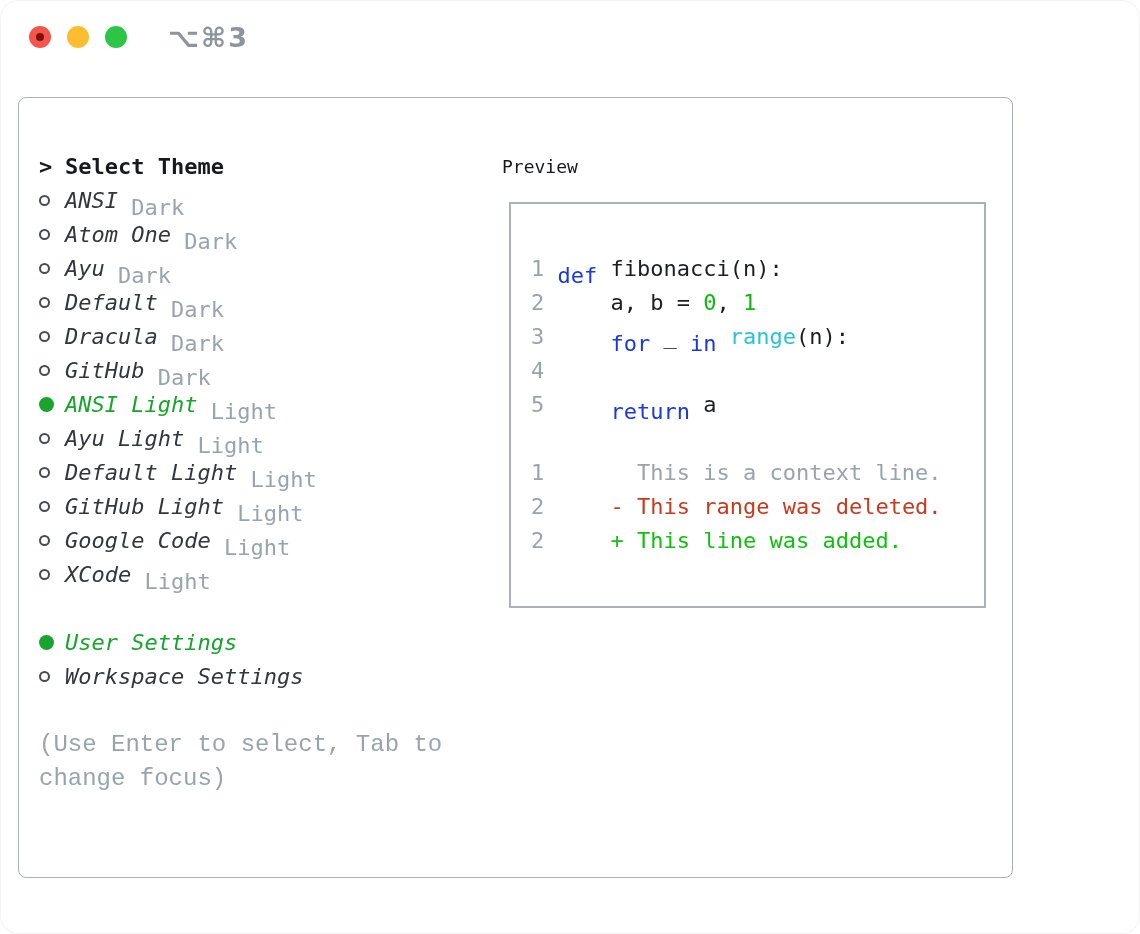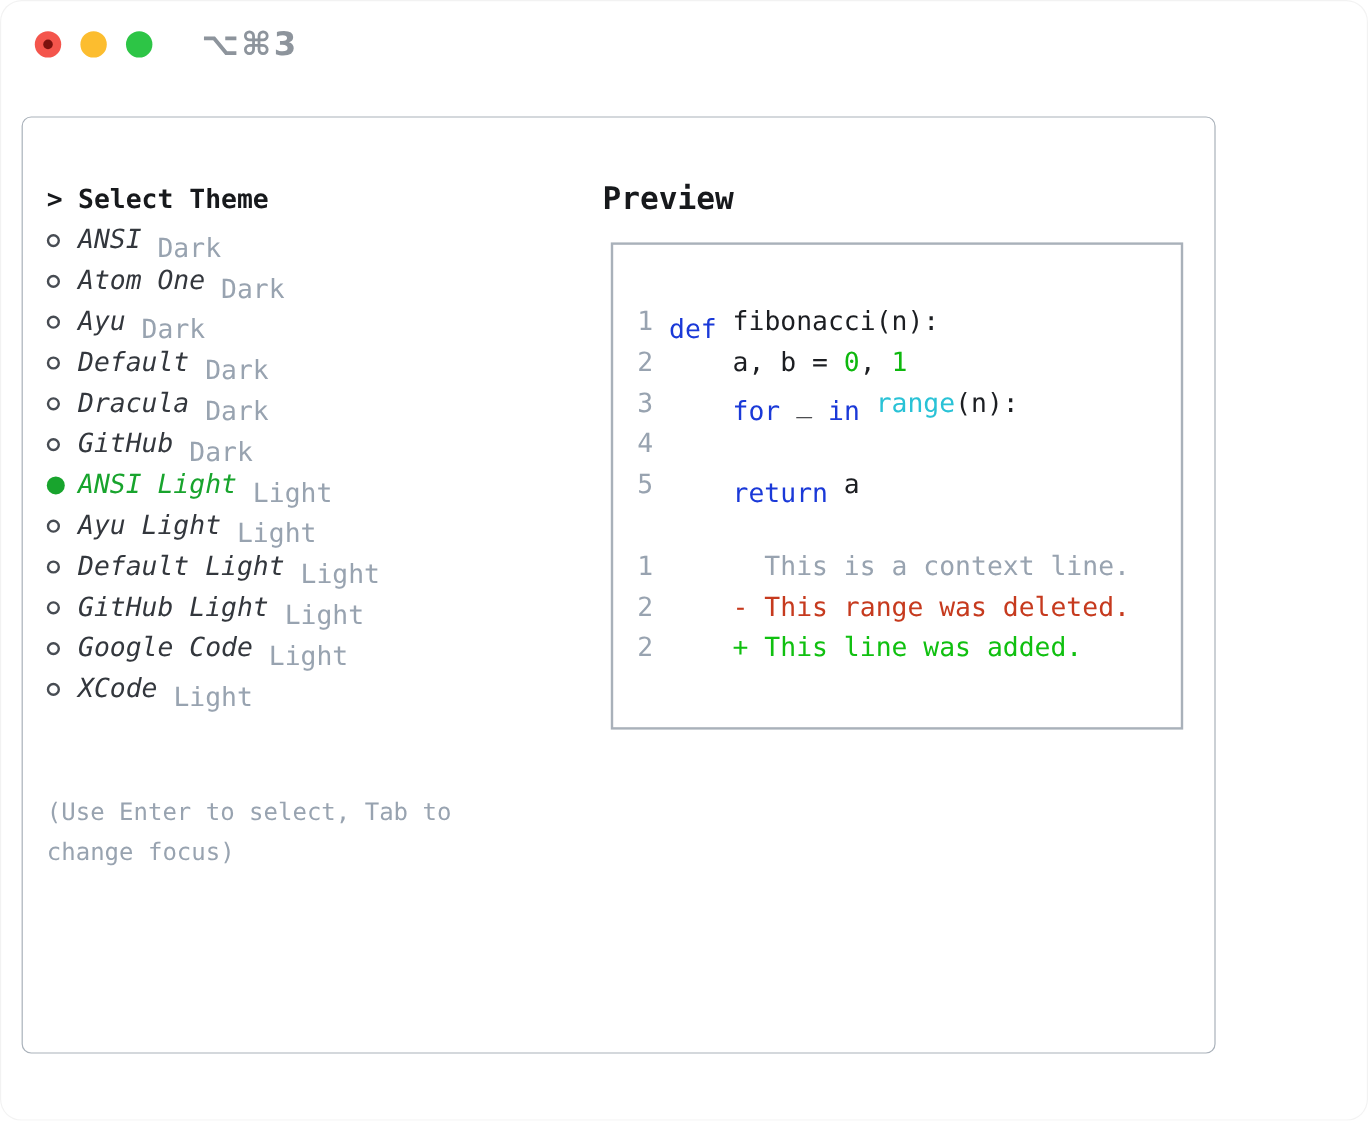--- a/index.html
+++ b/index.html
@@ -40,26 +40,26 @@
   .arrow-glyph { font-weight:bold; color:var(--header-black,#17191c); font-size:22px; }
   .hdr { font-weight:bold; color:var(--header-black,#17191c);text-align:right; }
   .bullet { display:inline-block; border-radius:50%; }
   .bullet.open { width:11px; height:11px; border:2px solid #474c53; }
   .bullet.filled { width:15px; height:15px; background:var(--accent-green,#18a42d); }
   .item-name { color:var(--text-dark,#33373d);font-style:italic; }
   .item-name.selected { color:var(--accent-green,#18a42d);text-align:right; }
   .variant { color:var(--muted,#98a3b0);margin-top:15px; }
   .apply-hdr { color:var(--header-black,#17191c); }
   .blank { height:34px; }
-  .hint-line { height:34px; display:flex; align-items:center; font-size:20px;
-               color:var(--muted,#98a3b0); white-space:pre; }
+  .hint-line { height:34px; display:flex; align-items:center; font-size:24px;
+               color:var(--muted,#98a3b0); white-space:pre;font-family:Liberation Mono, monospace; }
 
   
   .preview-hdr { position:absolute; left:483px; top:51px; height:34px; display:flex; align-items:center;
-                 font-size:26px; font-weight:bold; color:var(--header-black,#17191c); }
+                 font-size:18px; font-weight:normal; color:var(--header-black,#17191c); }
   .preview-box {
     position:absolute; left:490px; top:104px; width:477px; height:406px;
     border:2px solid var(--border-gray,#a9b1ba); background:#fff;
     padding:47px 0 0 20px; overflow:hidden;
   }
   .cline { height:34px; display:flex; align-items:center; font-size:22px; white-space:pre; }
   .cline span { white-space:pre; }
   .ln { color:var(--muted,#98a3b0); }
   .ln::after { content:" "; }
   .seg-code { color:var(--code-black,#1c1e22); }
@@ -147,20 +147,30 @@
             <span class="item-name">Google Code</span>
             <span class="variant"> Light</span>
           </div>
           <div class="row">
             <span class="marker"><span class="bullet open"></span></span>
             <span class="item-name">XCode</span>
             <span class="variant"> Light</span>
           </div>
         </div>
       <div class="blank"></div>
+      <div id="apply-options">
+          <div class="row">
+            <span class="marker"><span class="bullet filled"></span></span>
+            <span class="item-name selected">User Settings</span>
+          </div>
+          <div class="row">
+            <span class="marker"><span class="bullet open"></span></span>
+            <span class="item-name">Workspace Settings</span>
+          </div>
+        </div>
       <div class="blank"></div>
       <div id="hint">
           <div class="hint-line">(Use Enter to select, Tab to</div>
           <div class="hint-line">change focus)</div>
         </div>
     </div>
 
     <div class="preview-hdr">Preview</div>
 
     <div class="preview-box">

